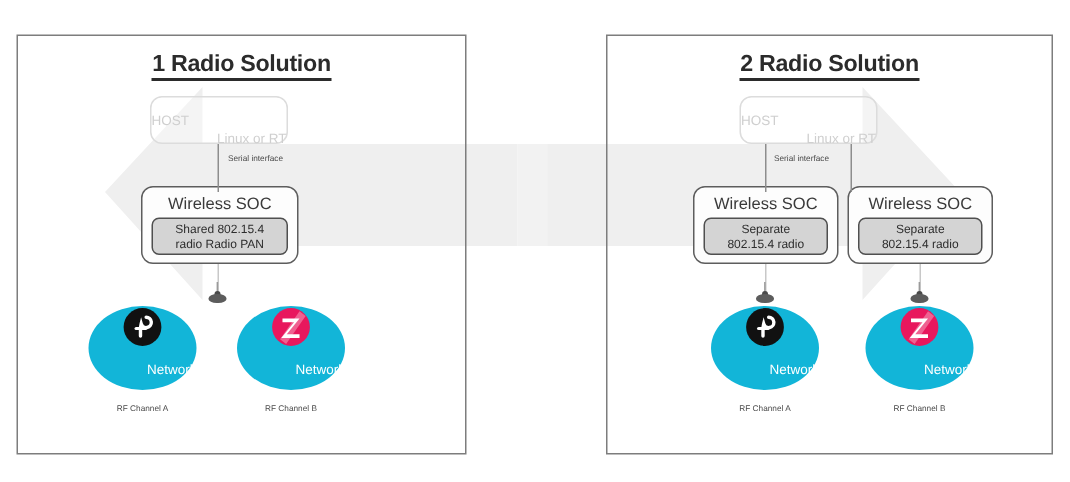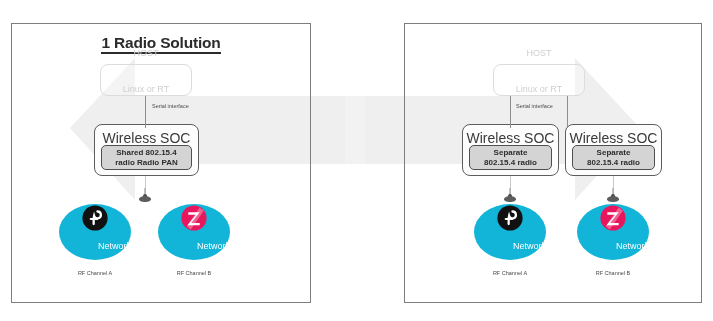--- a/index.html
+++ b/index.html
@@ -47,56 +47,55 @@
     border:1px solid #6e6e6e;
     border-radius:7px;
     background:#ffffff;
   }
 
   
   .host-box{
     border:1px solid #dcdcdc;
     border-radius:8px;
     background:rgba(255,255,255,0.35);
-    display:flex;flex-direction:column;
-    align-items:center;justify-content:flex-end;
+    display:flex;flex-direction:row;
+    align-items:center;justify-content:space-between;
     color:#cfcfcf;
     font-size:9px;
     line-height:12px;
   }
   .host-box .l1{font-size:9px;}
   .host-box .l2{font-size:9px;margin-top:24px;}
 
   
   .soc-box{
     background:#fdfdfd;
     border:1.2px solid #5d5d5d;
     border-radius:8px;
   }
   .soc-title{
     position:absolute;left:0;right:0;top:5px;
     text-align:center;
-    font-size:14px;
+    font-size:11px;
     color:#3a3a3a;
     white-space:nowrap;
   }
   .radio-box{
     position:absolute;
     left:6px;right:6px;bottom:5px;
     height:25px;
     box-sizing:border-box;
     border:1.2px solid #4f4f4f;
     border-radius:5px;
     background:#d4d4d4;
     display:flex;align-items:center;justify-content:center;
     text-align:center;
     font-size:8px;
     line-height:10px;
     color:#2d2d2d;
-    font-weight:bold;
   }
 
   
   .vline{
     position:absolute;
     width:1.2px;
     background:#8d8d8d;
     z-index:3;
   }
   .vline.faint{background:#c8c8c8;}
@@ -227,20 +226,23 @@
 
     <div class="chan" style="left:47px;top:246px;width:72px;">RF Channel A</div>
     <div class="chan" style="left:146px;top:246px;width:72px;">RF Channel B</div>
 
   </div>
 </div>
 
 <div class="panel" id="panel-right">
   <div class="panel-inner">
 
+    <div class="title">
+      <span>2 Radio Solution</span>
+    </div>
 
     <div class="box host-box" style="left:88px;top:40px;width:92px;height:32px;">
       <div class="l1">HOST</div>
       <div class="l2">Linux or RT</div>
     </div>
 
     <div class="vline" style="left:105px;top:72px;height:32px;"></div>
     <div class="vline" style="left:162px;top:72px;height:32px;"></div>
 
     <div class="serial-label" style="left:111px;top:79px;">Serial interface</div>

